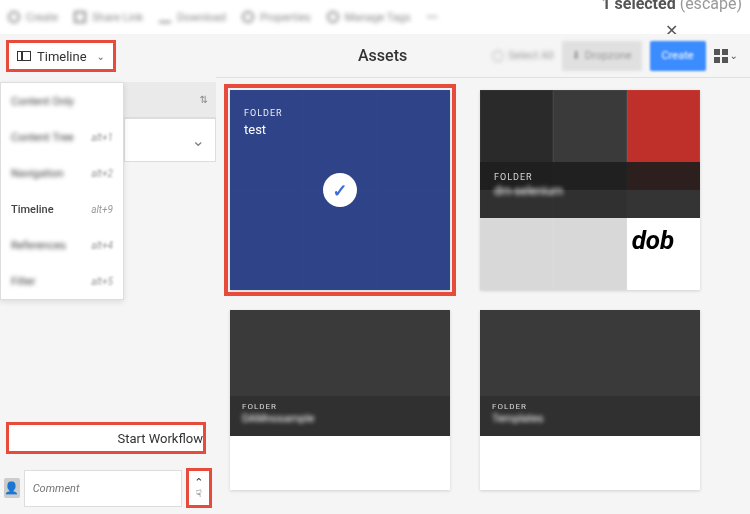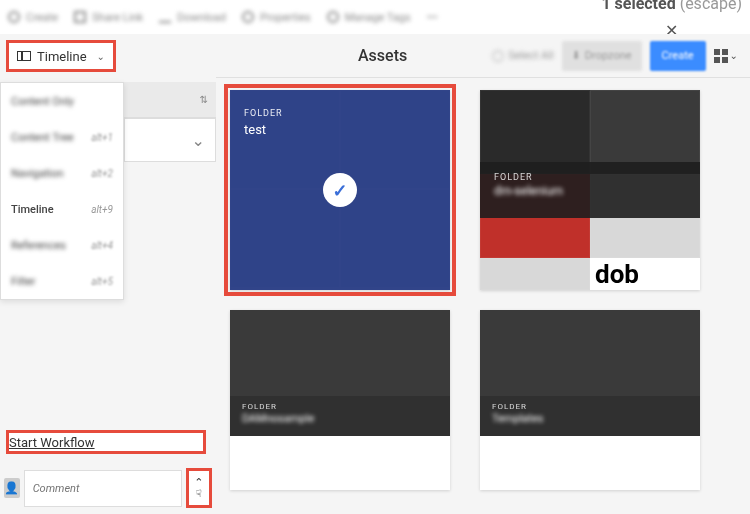--- a/index.html
+++ b/index.html
@@ -28,21 +28,21 @@
   .dropdown .item .lab { filter: blur(2px); }
   .dropdown .item.active .lab { filter: none; font-weight: 500; }
   .dropdown .item .sc { font-size: 10px; color: #999; font-style: italic; filter: blur(1px); }
   .dropdown .item.active .sc { filter: none; }
 
   .sortrow { position: absolute; top: 48px; left: 124px; right: 0; height: 36px; background: #eaeaea; border-bottom: 1px solid #ddd; display:flex; align-items:center; justify-content:flex-end; padding-right:8px; }
   .sortrow .upd { font-size:10px; color:#888; }
 
   .filterbox { position:absolute; top:84px; left:124px; right:0; height:44px; background:#fff; border:1px solid #ddd; display:flex; align-items:center; justify-content:flex-end; padding-right:10px; color:#888; }
 
-  .start-wf { position:absolute; left:6px; bottom:60px; width:200px; height:24px; background:#fff; border:3px solid #e64b3c; display:flex; align-items:center; justify-content:flex-start; font-size:13px; color:#333; cursor:pointer;text-decoration:underline; }
+  .start-wf { position:absolute; left:6px; bottom:60px; width:200px; height:32px; background:#fff; border:3px solid #e64b3c; display:flex; align-items:center; justify-content:flex-end; font-size:13px; color:#333; cursor:pointer; }
 
   .comment-row { position:absolute; left:0; bottom:6px; width:216px; display:flex; align-items:center; gap:4px; padding:0 4px; }
   .avatar { width:20px; height:20px; background:#ccc; border-radius:2px; display:flex; align-items:center; justify-content:center; font-size:12px; color:#666; }
   .comment-in { flex:1; height:37px; border:1px solid #ddd; padding:8px 8px; font-size:11px; color:#888; font-style:italic; }
   .expand-box { width:32px; height:40px; border:3px solid #e64b3c; background:#fff; display:flex; align-items:center; justify-content:center; flex-direction:column; cursor:pointer; }
   .expand-box .chv { font-size:11px; color:#333; line-height:1; }
   .expand-box .hand { font-size:10px; }
 
   .content { flex:1; background:#f5f5f5; position:relative; }
   .content-hdr { height:44px; display:flex; align-items:center; padding:0 12px; gap:8px; border-bottom:1px solid #e0e0e0; background:#f5f5f5; }
@@ -57,21 +57,21 @@
 
   .cards { padding: 12px 14px; display:grid; grid-template-columns: 220px 220px; gap: 20px 30px; }
 
   .card { width:220px; height:200px; background:#fff; box-shadow:0 1px 3px rgba(0,0,0,0.15); position:relative; overflow:hidden; }
   .card.highlight { outline:4px solid #e64b3c; outline-offset:2px; }
   .card .overlay { position:absolute; inset:0; background:rgba(40,60,140,0.78); display:flex; flex-direction:column; padding:18px 14px; color:#fff; }
   .card .overlay .ftype { font-size:9px; letter-spacing:1px; opacity:0.9; }
   .card .overlay .fname { font-size:13px; margin-top:4px; filter:none; }
   .card .overlay .sub { font-size:9px; margin-top:12px; opacity:0.9; display:flex; align-items:center; gap:4px; }
   .card .overlay .check { position:absolute; top:50%; left:50%; transform:translate(-50%,-50%); width:34px; height:34px; background:#fff; border-radius:50%; display:flex; align-items:center; justify-content:center; color:#3b6fd8; font-size:18px; font-weight:bold; }
-  .card .thumbgrid { position:absolute; inset:0; display:grid; grid-template-columns:1fr 1fr; grid-template-rows:1fr 1fr; }
+  .card .thumbgrid { position:absolute; inset:0; display:grid; grid-template-columns:1fr 1fr 1fr; grid-template-rows:1fr 1fr;font-style:italic; }
   .card .thumbgrid div { background:#4a5a7a; border:1px solid rgba(255,255,255,0.05); }
   .card.c2 .thumbgrid div { background:#d8d8d8; }
   .card.c2 .thumbgrid div:nth-child(1){background:#2a2a2a;}
   .card.c2 .thumbgrid div:nth-child(2){background:#3a3a3a;}
   .card.c2 .thumbgrid div:nth-child(3){background:#c0302a;}
   .card.c2 .thumbgrid div:nth-child(6){background:#fff; color:#000; font-size:26px; font-weight:bold; display:flex; align-items:center; padding-left:4px; overflow:hidden;}
   .card.c2 .info { position:absolute; top:72px; left:0; right:0; height:56px; background:rgba(30,30,30,0.9); padding:10px 14px; color:#fff; }
   .card.c2 .info .ftype{font-size:9px; letter-spacing:1px; opacity:.8;}
   .card.c2 .info .fname{font-size:12px; filter:blur(2px); margin-top:2px;}
 

